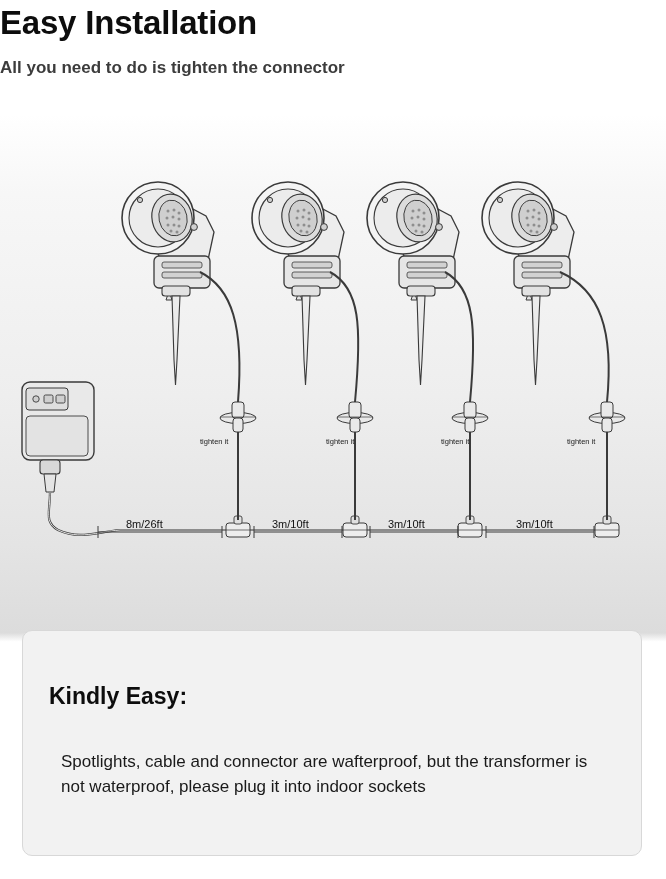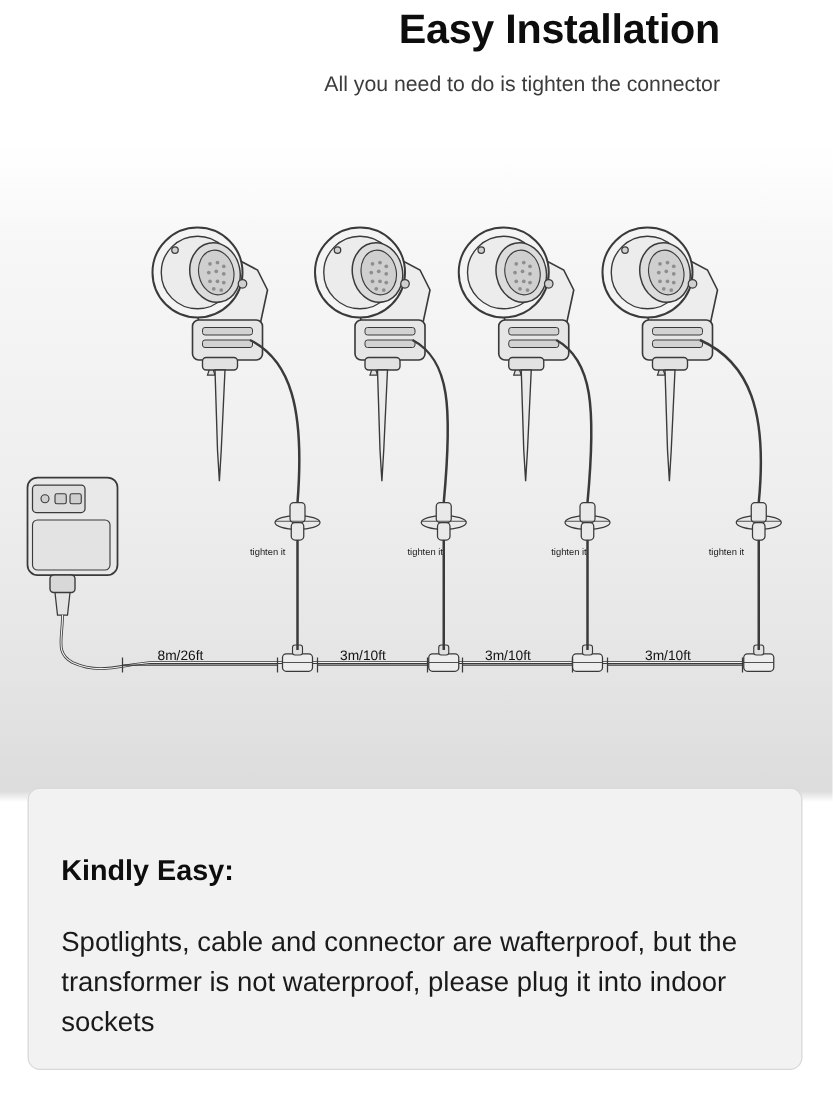--- a/index.html
+++ b/index.html
@@ -18,35 +18,35 @@
     position: relative;
     width: 666px;
     height: 879px;
     background: linear-gradient(180deg, #ffffff 0%, #ffffff 13%, #f7f7f7 22%, #eeeeee 45%, #e4e4e4 62%, #dcdcdc 72%, #ffffff 73%, #ffffff 100%);
   }
   .header {
     position: absolute;
     top: 0;
     left: 0;
     width: 576px;
-    text-align: right;
+    text-align: left;
   }
   .title {
     margin: 0;
     padding-top: 4px;
     font-size: 33px;
     font-weight: bold;
     letter-spacing: -0.2px;
     color: #0d0d0d;
   }
   .subtitle {
     margin: 0;
     padding-top: 16px;
     font-size: 17px;
-    font-weight: 400;
+    font-weight: 700;
     color: #3c3c3c;
   }
   .diagram {
     position: absolute;
     top: 120px;
     left: 0;
     width: 530px;
     height: 500px;
   }
   .diagram svg {
@@ -74,23 +74,23 @@
     box-sizing: border-box;
   }
   .note-title {
     margin: 0;
     padding: 52px 0 0 26px;
     font-size: 23px;
     font-weight: bold;
     color: #0d0d0d;
   }
   .note-body {
-    margin: 0;
+    margin: 12px;
     padding: 28px 34px 0 26px;
-    font-size: 22px;
+    font-size: 17px;
     line-height: 1.45;
     color: #1a1a1a;
   }
 </style>
 </head>
 <body>
 
 <div class="page">
 
   <div class="header">

